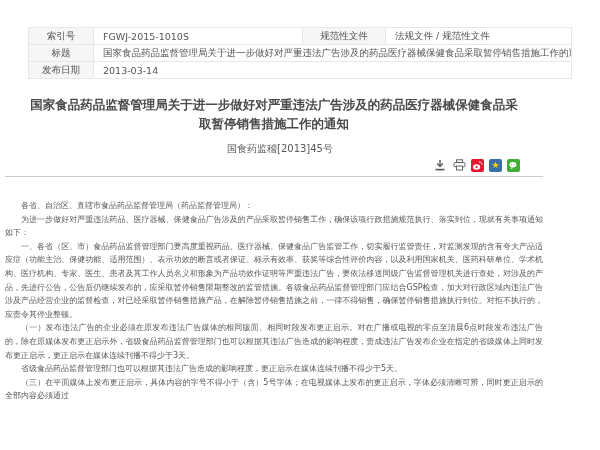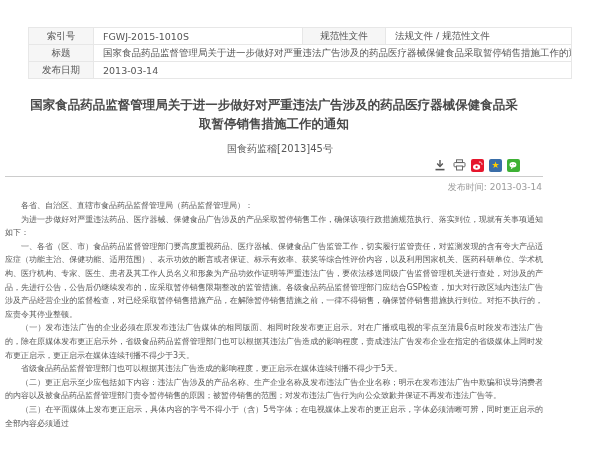--- a/index.html
+++ b/index.html
@@ -111,28 +111,23 @@
         <ellipse cx="5.4" cy="5.2" rx="3.8" ry="3" fill="#ffffff"></ellipse>
         <path d="M3.8 7.6L3 10l2.6-1.6z" fill="#ffffff"></path>
         <circle cx="4" cy="4.8" r="0.55" fill="#3eb135"></circle>
         <circle cx="6.8" cy="4.8" r="0.55" fill="#3eb135"></circle>
       </svg>
     </span>
   </div>
 
   <div class="rule"></div>
 
-  <div class="pub-time">
-    <span>发布时间:</span>
-    <span>2013-03-14</span>
-  </div>
 
   <div class="body-text">
     <p>各省、自治区、直辖市食品药品监督管理局（药品监督管理局）：</p>
     <p>为进一步做好对严重违法药品、医疗器械、保健食品广告涉及的产品采取暂停销售工作，确保该项行政措施规范执行、落实到位，现就有关事项通知如下：</p>
     <p>一、各省（区、市）食品药品监督管理部门要高度重视药品、医疗器械、保健食品广告监管工作，切实履行监管责任，对监测发现的含有夸大产品适应症（功能主治、保健功能、适用范围）、表示功效的断言或者保证、标示有效率、获奖等综合性评价内容，以及利用国家机关、医药科研单位、学术机构、医疗机构、专家、医生、患者及其工作人员名义和形象为产品功效作证明等严重违法广告，要依法移送同级广告监督管理机关进行查处，对涉及的产品，先进行公告，公告后仍继续发布的，应采取暂停销售限期整改的监管措施。各级食品药品监督管理部门应结合GSP检查，加大对行政区域内违法广告涉及产品经营企业的监督检查，对已经采取暂停销售措施产品，在解除暂停销售措施之前，一律不得销售，确保暂停销售措施执行到位。对拒不执行的，应责令其停业整顿。</p>
     <p>（一）发布违法广告的企业必须在原发布违法广告媒体的相同版面、相同时段发布更正启示。对在广播或电视的零点至清晨6点时段发布违法广告的，除在原媒体发布更正启示外，省级食品药品监督管理部门也可以根据其违法广告造成的影响程度，责成违法广告发布企业在指定的省级媒体上同时发布更正启示，更正启示在媒体连续刊播不得少于3天。</p>
     <p>省级食品药品监督管理部门也可以根据其违法广告造成的影响程度，更正启示在媒体连续刊播不得少于5天。</p>
-    <p>（二）更正启示至少应包括如下内容：违法广告涉及的产品名称、生产企业名称及发布违法广告企业名称；明示在发布违法广告中欺骗和误导消费者的内容以及被食品药品监督管理部门责令暂停销售的原因；被暂停销售的范围；对发布违法广告行为向公众致歉并保证不再发布违法广告等。</p>
     <p>（三）在平面媒体上发布更正启示，具体内容的字号不得小于（含）5号字体；在电视媒体上发布的更正启示，字体必须清晰可辨，同时更正启示的全部内容必须通过</p>
   </div>
 
 </div>
 
 </body></html>

